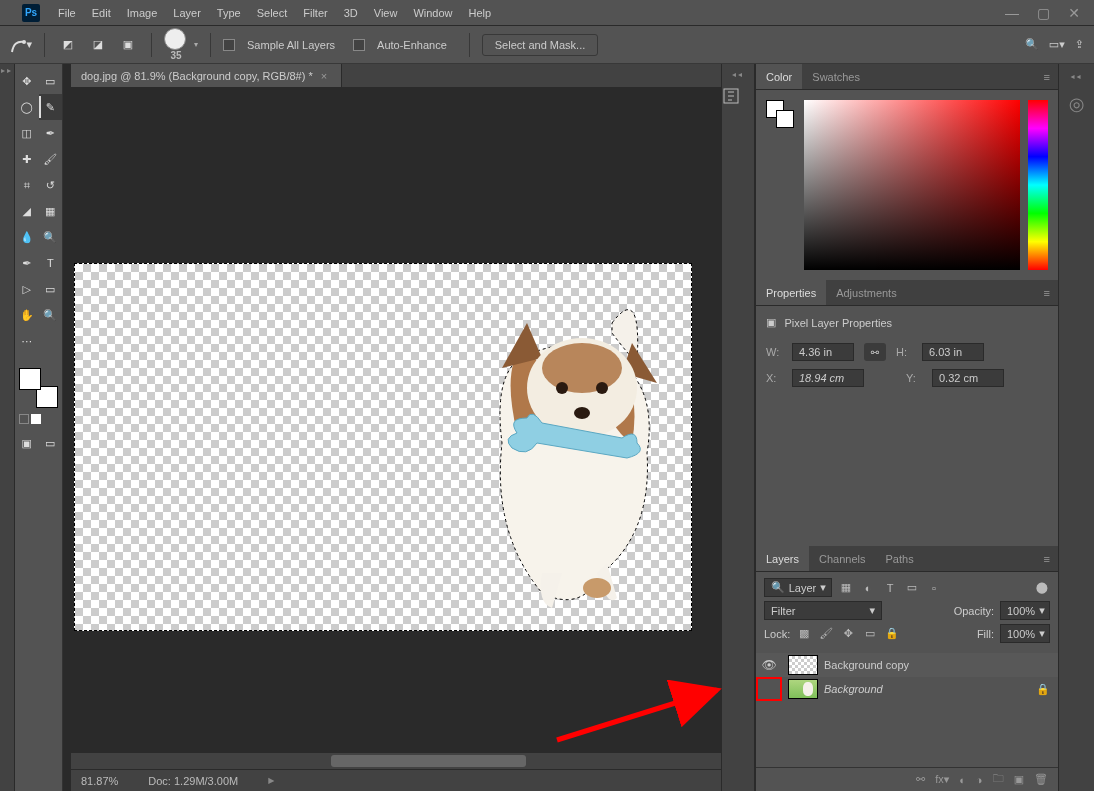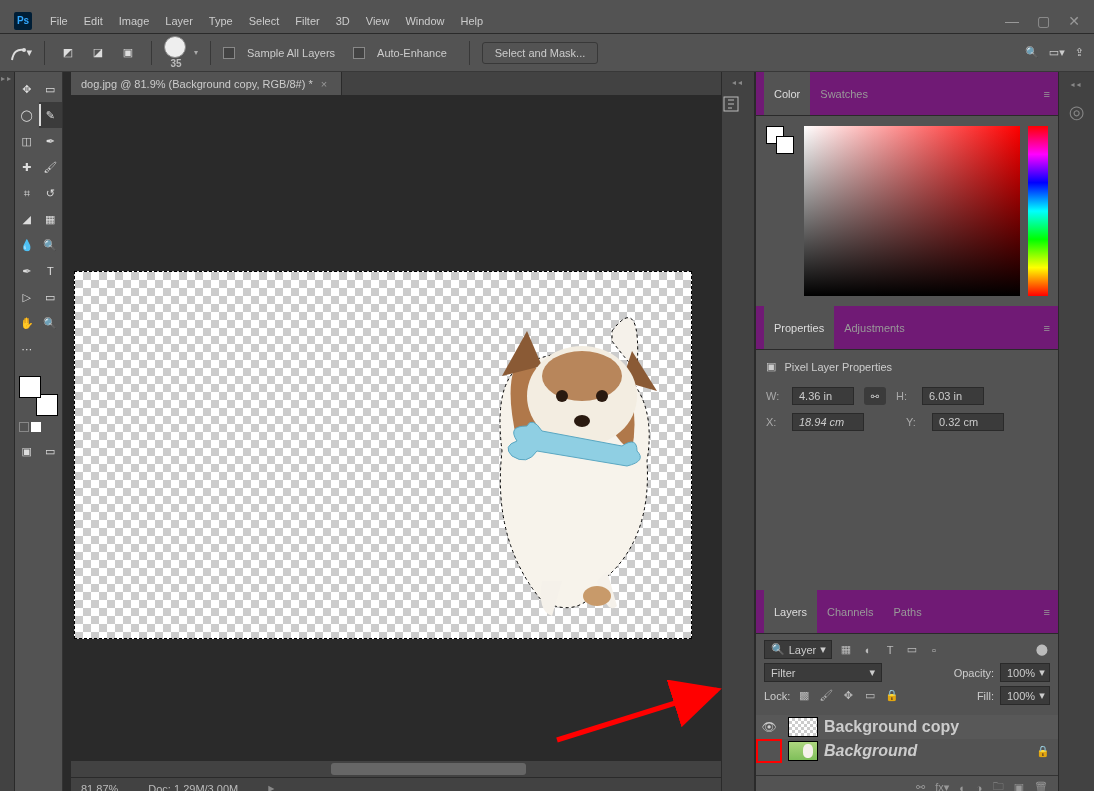--- a/index.html
+++ b/index.html
@@ -1,17 +1,17 @@
 <!DOCTYPE html>
 <html><head>
 <meta charset="utf-8">
 <style>
 * { margin:0; padding:0; box-sizing:border-box; font-family:Tahoma,Arial,sans-serif; font-size:11px; user-select:none; }
 body { width:1094px; height:791px; background:#535353; color:#ccc; overflow:hidden; position:relative; }
-.menubar { height:26px; background:#535353; display:flex; align-items:center; padding-left:14px; border-bottom:1px solid #2a2a2a;margin-top:8px; }
+.menubar { height:26px; background:#535353; display:flex; align-items:center; padding-left:22px; border-bottom:1px solid #2a2a2a; }
 .ps-logo { width:18px; height:18px; background:#001e36; color:#31a8ff; display:flex; align-items:center; justify-content:center; font-weight:bold; font-size:10px; border-radius:2px; margin-right:10px; }
 .menu-item { padding:0 8px; height:100%; display:flex; align-items:center; cursor:pointer; }
 .winctrl { margin-left:auto; display:flex; gap:18px; padding-right:14px; }
 .winctrl span { font-size:14px; color:#999; cursor:pointer; }
 .options-bar { height:38px; background:#535353; display:flex; align-items:center; padding:0 10px; border-bottom:1px solid #383838; gap:8px; }
 .tool-icon { width:22px; height:22px; display:flex; align-items:center; justify-content:center; color:#ddd; }
 .vsep { width:1px; height:24px; background:#383838; margin:0 4px; }
 .brush-circle { width:22px; height:22px; border-radius:50%; background:#eee; border:1px solid #888; }
 .brush-size { font-size:10px; color:#bbb; margin-left:2px;font-weight:bold; }
 .checkbox { width:12px; height:12px; border:1px solid #888; background:#424242; display:inline-block; vertical-align:middle; }
@@ -43,21 +43,21 @@
   linear-gradient(-45deg,transparent 75%,#ccc 75%);
   background-color:#fff; background-size:16px 16px;
   background-position:0 0,0 8px,8px -8px,-8px 0;
   border:1px dashed #000; }
 .dog { position:absolute; left:358px; top:10px; width:265px; height:340px; }
 .status { height:22px; background:#424242; display:flex; align-items:center; padding:0 10px; gap:30px; color:#bbb; border-top:1px solid #2a2a2a;}
 .scroll-h { height:16px; background:#424242; position:relative; }
 .scroll-h::after { content:''; position:absolute; left:40%; width:30%; top:2px; bottom:2px; background:#666; border-radius:3px; }
 .mid-gutter { width:34px; background:#424242; border-left:1px solid #2a2a2a; border-right:1px solid #2a2a2a; padding-top:6px; text-align:center; }
 .right-panels { width:303px; background:#535353; display:flex; flex-direction:column; border-left:1px solid #2a2a2a; }
-.panel-header { height:44px; background:#701a75; display:flex; align-items:center; border-bottom:1px solid #2a2a2a; padding-left:8px; }
+.panel-header { height:26px; background:#404040; display:flex; align-items:center; border-bottom:1px solid #2a2a2a; padding-left:0; }
 .ptab { padding:0 10px; height:100%; display:flex; align-items:center; cursor:pointer; color:#999; }
 .ptab.active { background:#535353; color:#ddd; }
 .panel-menu { margin-left:auto; padding:0 8px; color:#999; }
 .color-panel-body { height:190px; display:flex; padding:10px; gap:8px; }
 .field-rect { flex:1; background:linear-gradient(to right,#fff,#f00); position:relative; }
 .field-rect::after { content:''; position:absolute; inset:0; background:linear-gradient(to top,#000,transparent); }
 .hue-strip { width:20px; background:linear-gradient(to bottom,#f00,#f0f,#00f,#0ff,#0f0,#ff0,#f00); }
 .mini-swatch { position:relative; width:30px; height:36px; }
 .mini-swatch .a,.mini-swatch .b{ position:absolute; width:18px; height:18px; background:#fff; border:1px solid #000; }
 .mini-swatch .b{ top:10px; left:10px; background:#fff; }
@@ -75,21 +75,21 @@
 .smallic { width:16px; height:14px; display:flex; align-items:center; justify-content:center; font-size:11px; color:#bbb; }
 .layers-list { flex:1; padding:0 0; }
 .layer-row { display:flex; align-items:center; height:24px; padding-right:8px; }
 .layer-row.sel { background:#585858; }
 .eye-cell { width:26px; height:24px; display:flex; align-items:center; justify-content:center; font-size:12px; }
 .red-box { border:2px solid #f00; width:26px; height:24px; margin-left:0px; box-sizing:border-box; }
 .layer-thumb { width:30px; height:20px; background:#cfe8b0; border:1px solid #000; margin:0 6px; position:relative; overflow:hidden; }
 .layer-thumb.checker-sm { background:#fff;
   background-image:linear-gradient(45deg,#ccc 25%,transparent 25%),linear-gradient(-45deg,#ccc 25%,transparent 25%),linear-gradient(45deg,transparent 75%,#ccc 75%),linear-gradient(-45deg,transparent 75%,#ccc 75%);
   background-size:6px 6px; background-position:0 0,0 3px,3px -3px,-3px 0; }
-.layer-name { flex:1; color:#ccc; font-size:16px;font-weight:bold; }
+.layer-name { flex:1; color:#ccc; font-size:11px; }
 .layer-name.italic { font-style:italic; }
 .layers-footer { height:24px; border-top:1px solid #333; display:flex; align-items:center; justify-content:flex-end; gap:10px; padding:0 10px; }
 .icbar { color:#999; font-size:11px; }
 .gutter-r { width:36px; background:#424242; border-left:1px solid #2a2a2a; padding-top:8px; text-align:center; }
 .arrow-annot { position:absolute; left:552px; top:680px; width:160px; height:60px; pointer-events:none; }
 svg { display:block; }
 </style>
 </head>
 <body>
 

